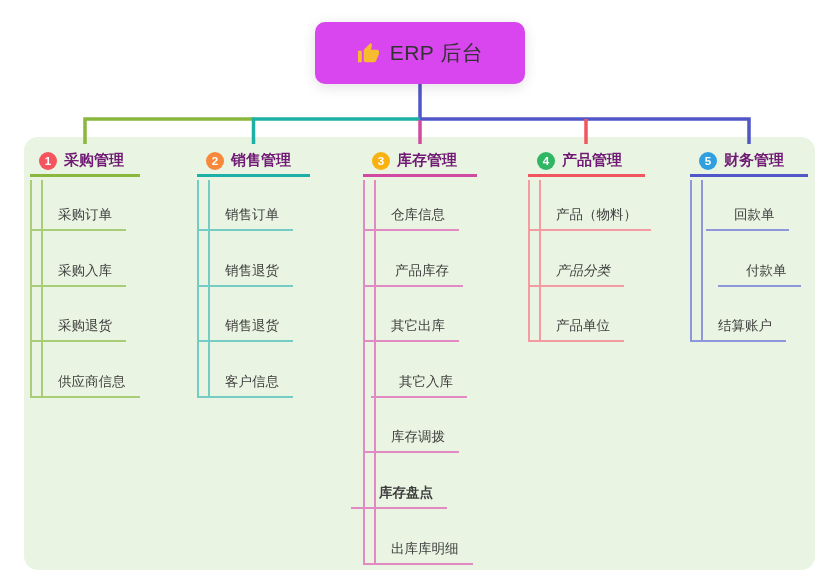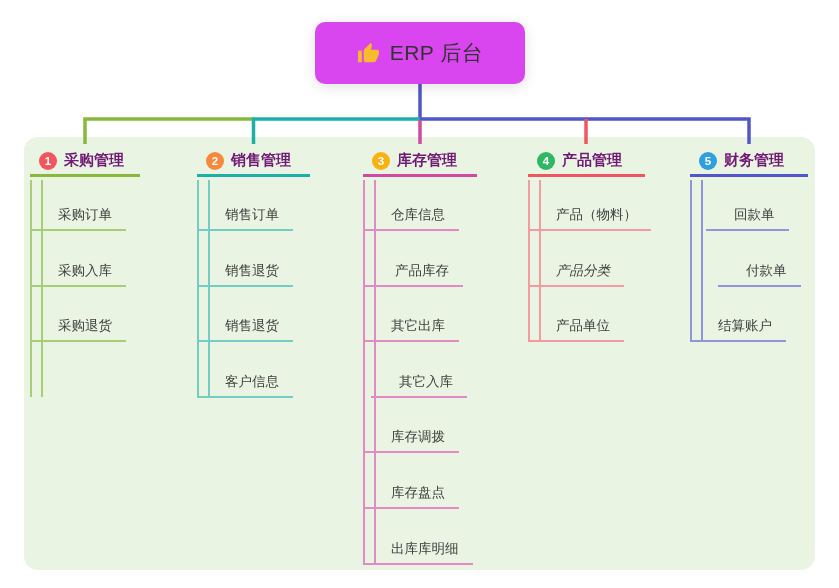--- a/index.html
+++ b/index.html
@@ -74,32 +74,33 @@
     <span class="branch-label">产品管理</span>
   </div>
   <div class="branch-header" style="left: 690px; width: 118px; border-bottom-color: rgb(81, 87, 200);">
     <span class="badge" style="background-color: rgb(47, 159, 224);">5</span>
     <span class="branch-label">财务管理</span>
   </div>
 
   <div class="child" style="left: 30px; top: 203px; border-bottom-color: rgb(169, 205, 118);">采购订单</div>
   <div class="child" style="left: 30px; top: 259px; border-bottom-color: rgb(169, 205, 118);">采购入库</div>
   <div class="child" style="left: 30px; top: 314px; border-bottom-color: rgb(169, 205, 118);">采购退货</div>
+  <div class="child" style="left: 30px; top: 370px; border-bottom-color: rgb(169, 205, 118);">供应商信息</div>
 
   <div class="child" style="left: 197px; top: 203px; border-bottom-color: rgb(116, 204, 197);">销售订单</div>
   <div class="child" style="left: 197px; top: 259px; border-bottom-color: rgb(116, 204, 197);">销售退货</div>
   <div class="child" style="left: 197px; top: 314px; border-bottom-color: rgb(116, 204, 197);">销售退货</div>
   <div class="child" style="left: 197px; top: 370px; border-bottom-color: rgb(116, 204, 197);">客户信息</div>
 
   <div class="child" style="left: 363px; top: 203px; border-bottom-color: rgb(226, 138, 196);">仓库信息</div>
   <div class="child" style="left: 363px; top: 259px; border-bottom-color: rgb(226, 138, 196); padding-left: 32px;">产品库存</div>
   <div class="child" style="left: 363px; top: 314px; border-bottom-color: rgb(226, 138, 196);">其它出库</div>
   <div class="child" style="left: 363px; top: 370px; border-bottom-color: rgb(226, 138, 196); margin-left: 8px;">其它入库</div>
   <div class="child" style="left: 363px; top: 425px; border-bottom-color: rgb(226, 138, 196);">库存调拨</div>
-  <div class="child" style="left: 363px; top: 481px; border-bottom-color: rgb(226, 138, 196);">库存盘点</div>
+  <div class="child" style="left: 351px; top: 481px; border-bottom-color: rgb(226, 138, 196); font-weight: bold;">库存盘点</div>
   <div class="child" style="left: 363px; top: 537px; border-bottom-color: rgb(226, 138, 196);">出库库明细</div>
 
   <div class="child" style="left: 528px; top: 203px; border-bottom-color: rgb(244, 155, 161);">产品（物料）</div>
   <div class="child" style="left: 528px; top: 259px; border-bottom-color: rgb(244, 155, 161); font-style: italic;">产品分类</div>
   <div class="child" style="left: 528px; top: 314px; border-bottom-color: rgb(244, 155, 161);">产品单位</div>
 
   <div class="child" style="left: 706px; top: 203px; border-bottom-color: rgb(142, 150, 220);">回款单</div>
   <div class="child" style="left: 718px; top: 259px; border-bottom-color: rgb(142, 150, 220);">付款单</div>
   <div class="child" style="left: 690px; top: 314px; border-bottom-color: rgb(142, 150, 220);">结算账户</div>
 

